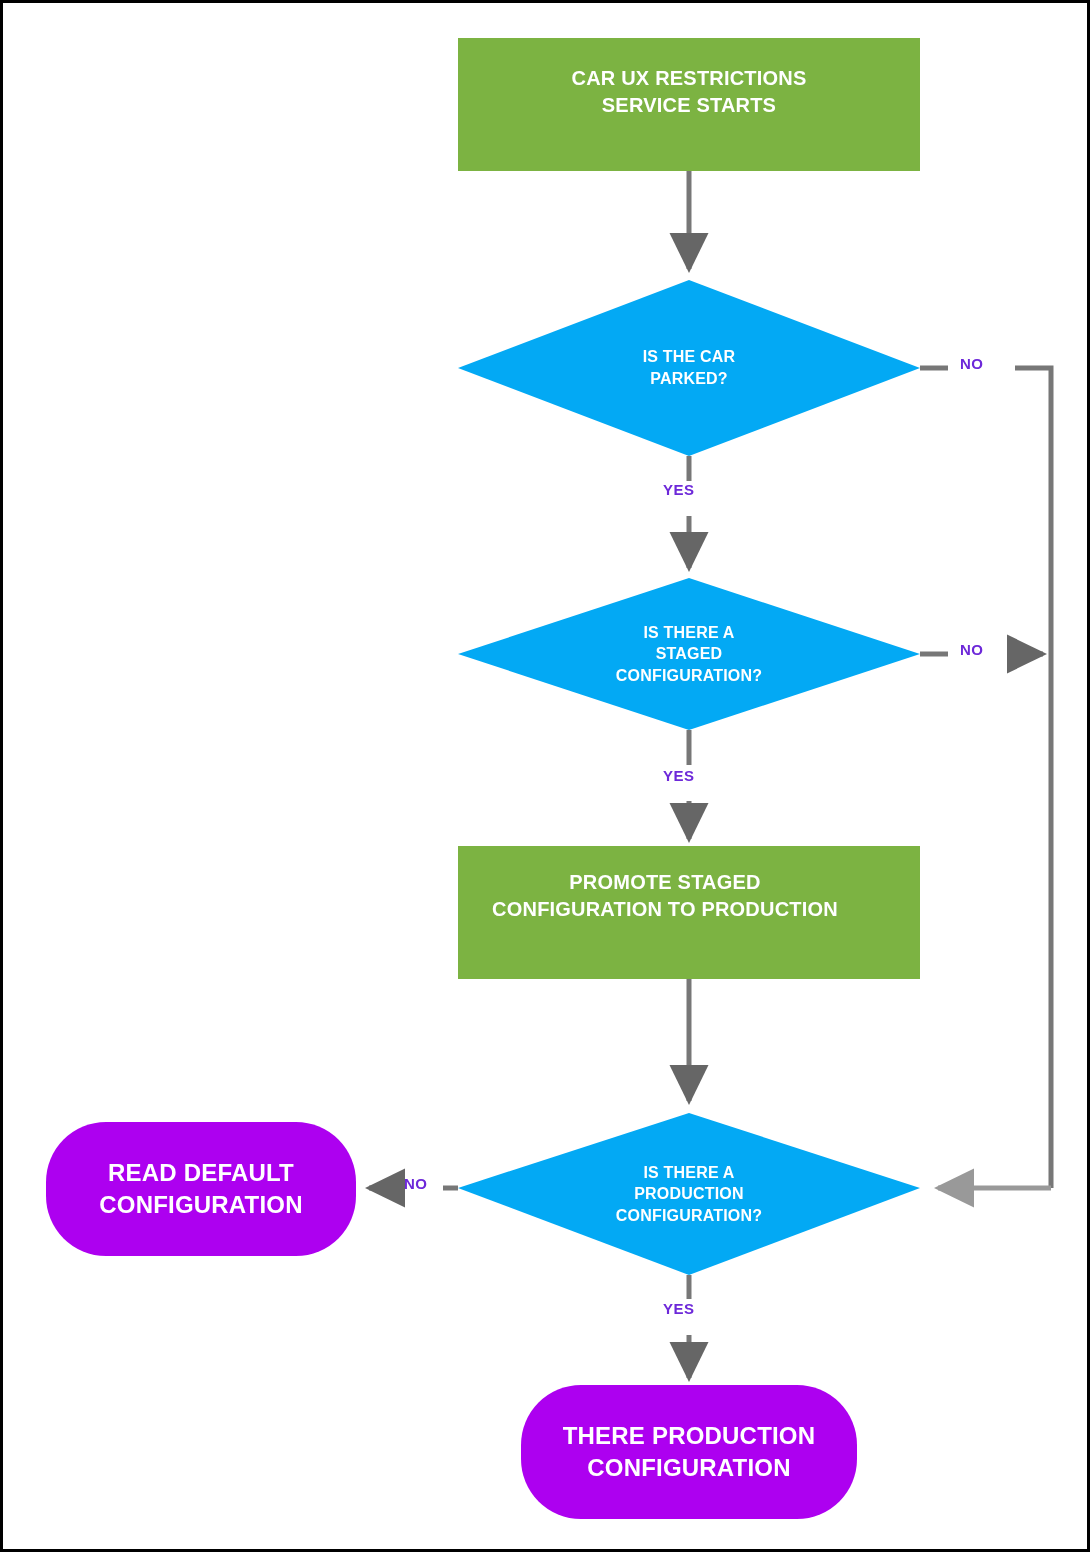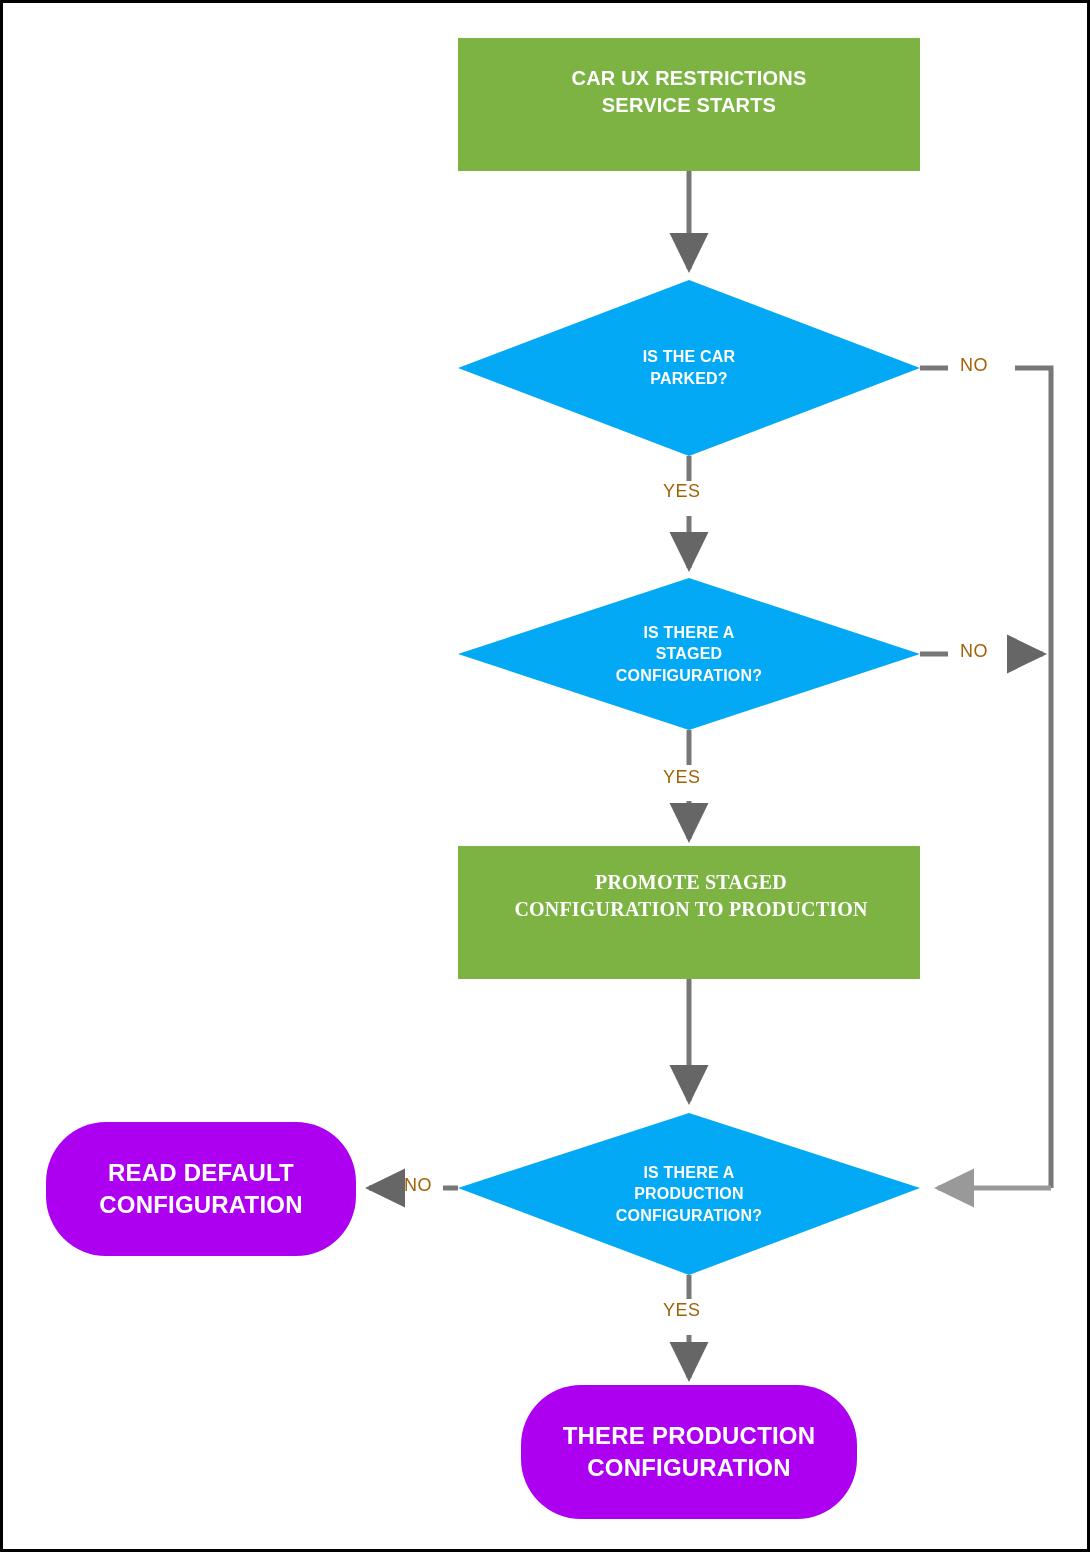--- a/index.html
+++ b/index.html
@@ -54,23 +54,23 @@
   .node-decision {
     font-size: 16px;
     background: transparent;
     pointer-events: none;
   }
   .node-decision .node-text {
     pointer-events: auto;
   }
   .edge-label {
     position: absolute;
-    color: #a16207;
-    font-size: 18px;
-    font-weight: normal;
+    color: #6d28d9;
+    font-size: 15px;
+    font-weight: bold;
     font-family: "Liberation Sans", sans-serif;
     letter-spacing: 0.5px;
     z-index: 4;
     white-space: nowrap;
   }
 </style>
 </head>
 <body>
 
 <div id="canvas">
@@ -139,21 +139,21 @@
     <span class="node-text">IS THE CAR
 PARKED?</span>
   </div>
 
   <div class="node node-decision" style="left:455px; top:575px; width:462px; height:152px;">
     <span class="node-text">IS THERE A
 STAGED
 CONFIGURATION?</span>
   </div>
 
-  <div class="node node-rect" style="left:457px; top:843px; width:462px; height:100px;font-family:Liberation Serif, serif;">
+  <div class="node node-rect" style="left:431px; top:843px; width:462px; height:100px;">
     <span class="node-text">PROMOTE STAGED
 CONFIGURATION TO PRODUCTION</span>
   </div>
 
   <div class="node node-decision" style="left:455px; top:1110px; width:462px; height:162px;">
     <span class="node-text">IS THERE A
 PRODUCTION
 CONFIGURATION?</span>
   </div>
 

